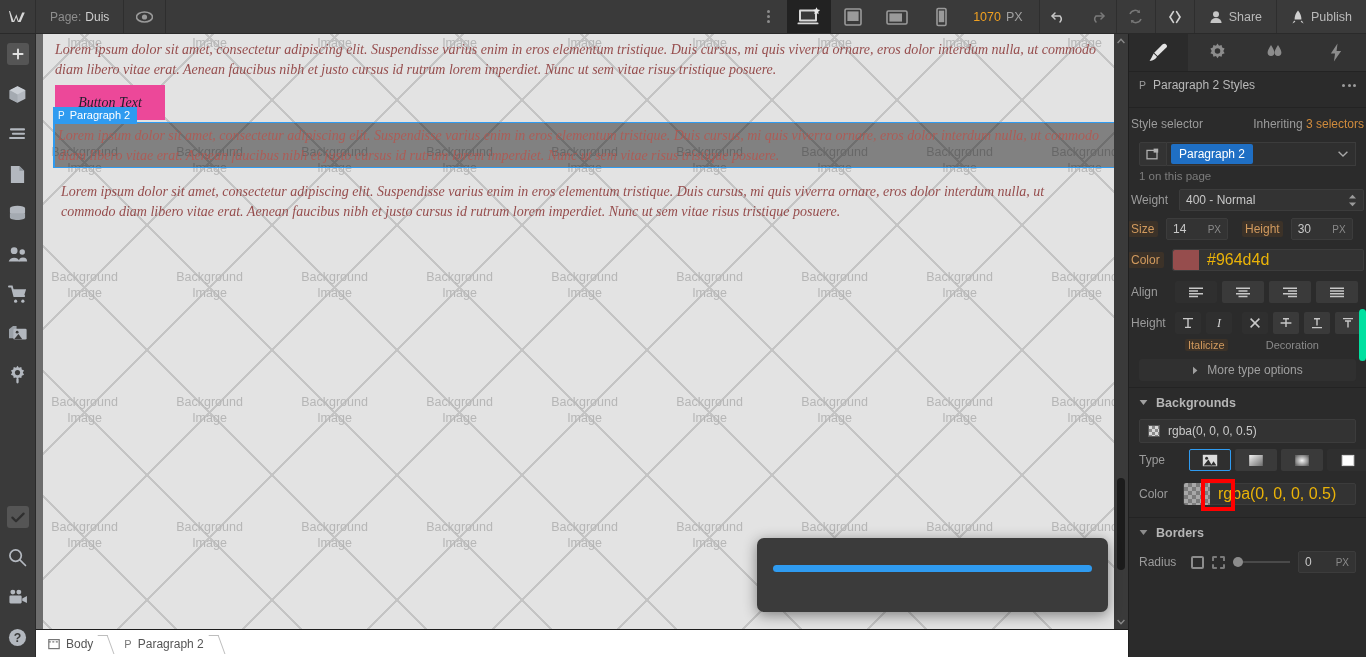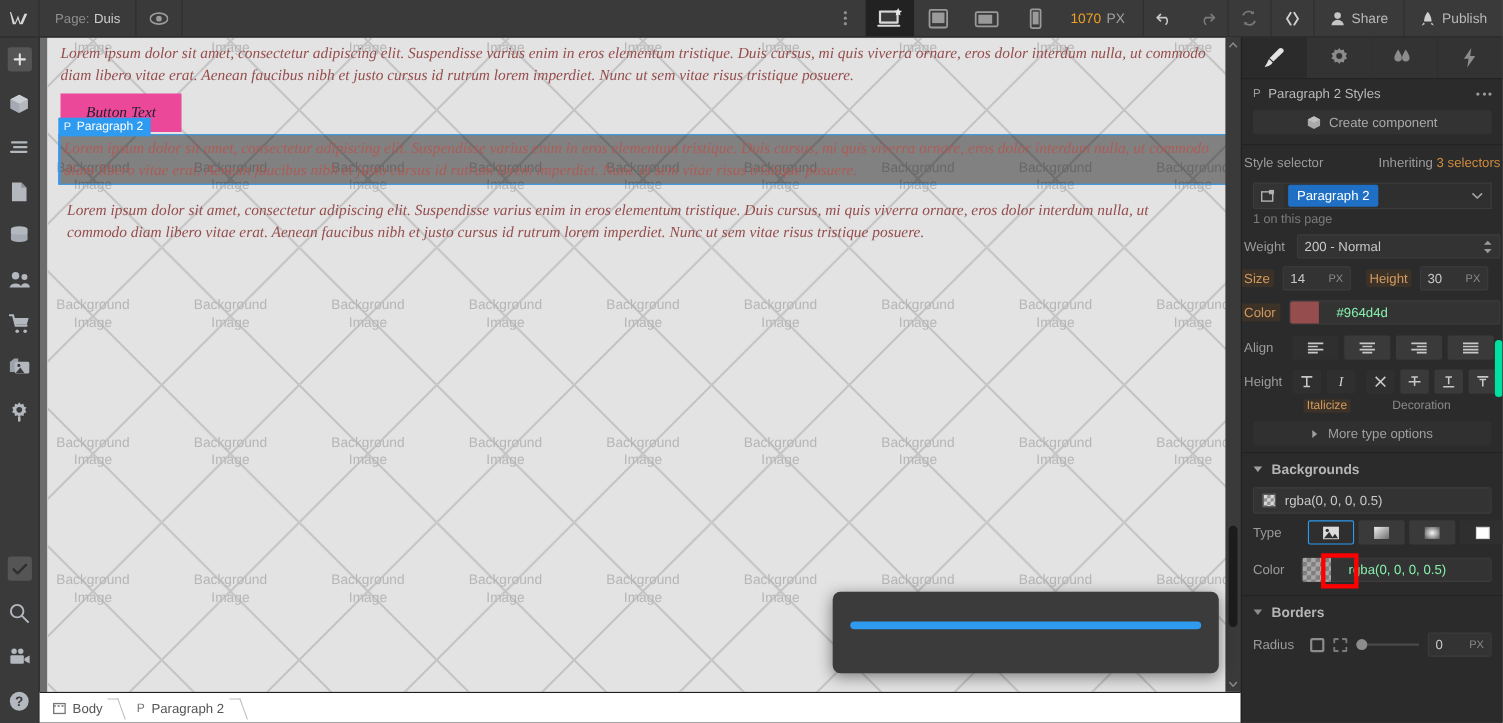--- a/index.html
+++ b/index.html
@@ -272,21 +272,21 @@
     font-size: 12px; padding: 0 6px;
   }
   .fld.stepper { justify-content: space-between; }
   .fld.num { width: 62px; }
   .unit { color: #8a8a8a; font-size: 10px; margin-left: auto; }
   .colorfield {
     flex: 1 1 auto; height: 22px; background: #333; border: 1px solid #3c3c3c;
     border-radius: 2px; display: flex; align-items: center;
   }
   .colorfield .sw { width: 26px; height: 20px; background: #5a3636; border-radius: 2px 0 0 2px; }
-  .colorfield .val { margin-left: 16px; color: #86efac; font-size: 12px; }
+  .colorfield .val { margin-left: 8px; color: #eab308; font-size: 16px; }
 
   .btngroup { display: flex; gap: 5px; }
   .gbtn {
     width: 42px; height: 22px; background: #3a3a3a; border-radius: 2px;
     display: flex; align-items: center; justify-content: center;
   }
   .gbtn.dark { background: #2f2f2f; }
   .gbtn.sel { background: #2f2f2f; border: 1px solid #2f9bf0; }
   .sbtn {
     width: 26px; height: 22px; background: #3a3a3a; border-radius: 2px;
@@ -847,27 +847,20 @@
       <span class="pg">P</span>
       <span>Paragraph 2 Styles</span>
       <span class="grow"></span>
       <span class="dots">
         <i></i>
           <i></i>
           <i></i>
       </span>
     </div>
 
-    <div class="rp-createcomp">
-      <svg class="ico" width="13" height="13" viewBox="0 0 14 14">
-        <path d="M7 0.8 L13 4 V10 L7 13.2 L1 10 V4 Z" fill="#a9a9a9"></path>
-        <path d="M7 0.8 L13 4 L7 7.2 L1 4 Z" fill="#c0c0c0"></path>
-      </svg>
-      <span>Create component</span>
-    </div>
 
     <div class="rp-divider"></div>
 
     <div class="rp-row">
       <span class="rp-label" style="width:auto">Style selector</span>
       <span class="rp-grow"></span>
       <span class="rp-right">
         <span>Inheriting</span>
         <b>3 selectors</b>
       </span>
@@ -888,21 +881,21 @@
             </svg>
         </span>
       </div>
     </div>
 
     <div class="rp-sub">1 on this page</div>
 
     <div class="rp-row" style="min-height:28px">
       <span class="rp-label">Weight</span>
       <div class="fld stepper" style="flex:1 1 auto;">
-        <span>200 - Normal</span>
+        <span>400 - Normal</span>
         <svg class="ico" width="9" height="13" viewBox="0 0 9 13">
           <path d="M4.5 0.8 L8 4.6 H1 Z" fill="#9a9a9a"></path>
           <path d="M4.5 12.2 L8 8.4 H1 Z" fill="#9a9a9a"></path>
         </svg>
       </div>
     </div>
 
     <div class="rp-row" style="min-height:30px">
       <span class="rp-label hl" style="width:30px">Size</span>
       <div class="fld num" style="margin-left:8px">

